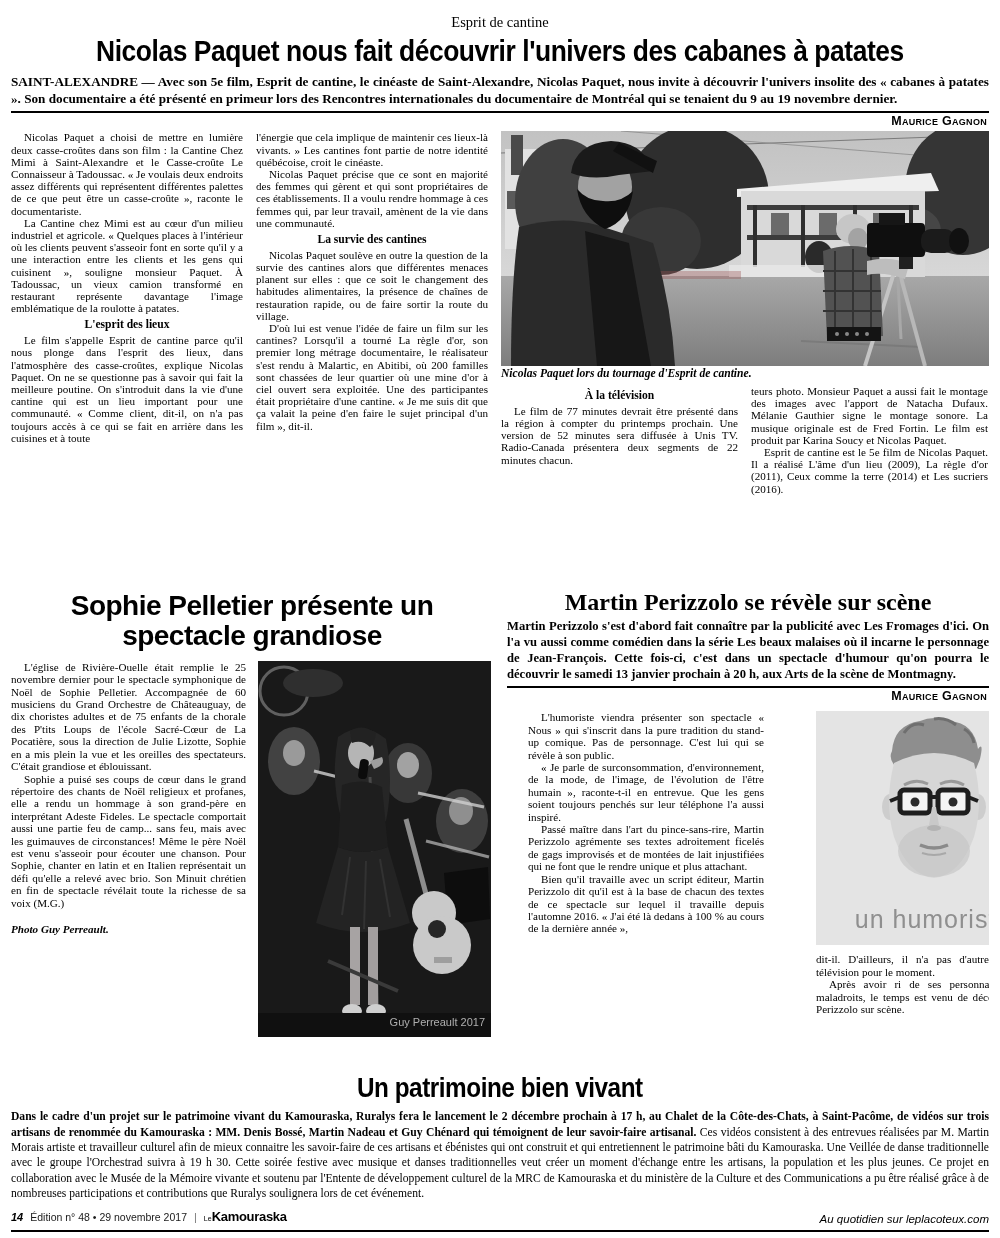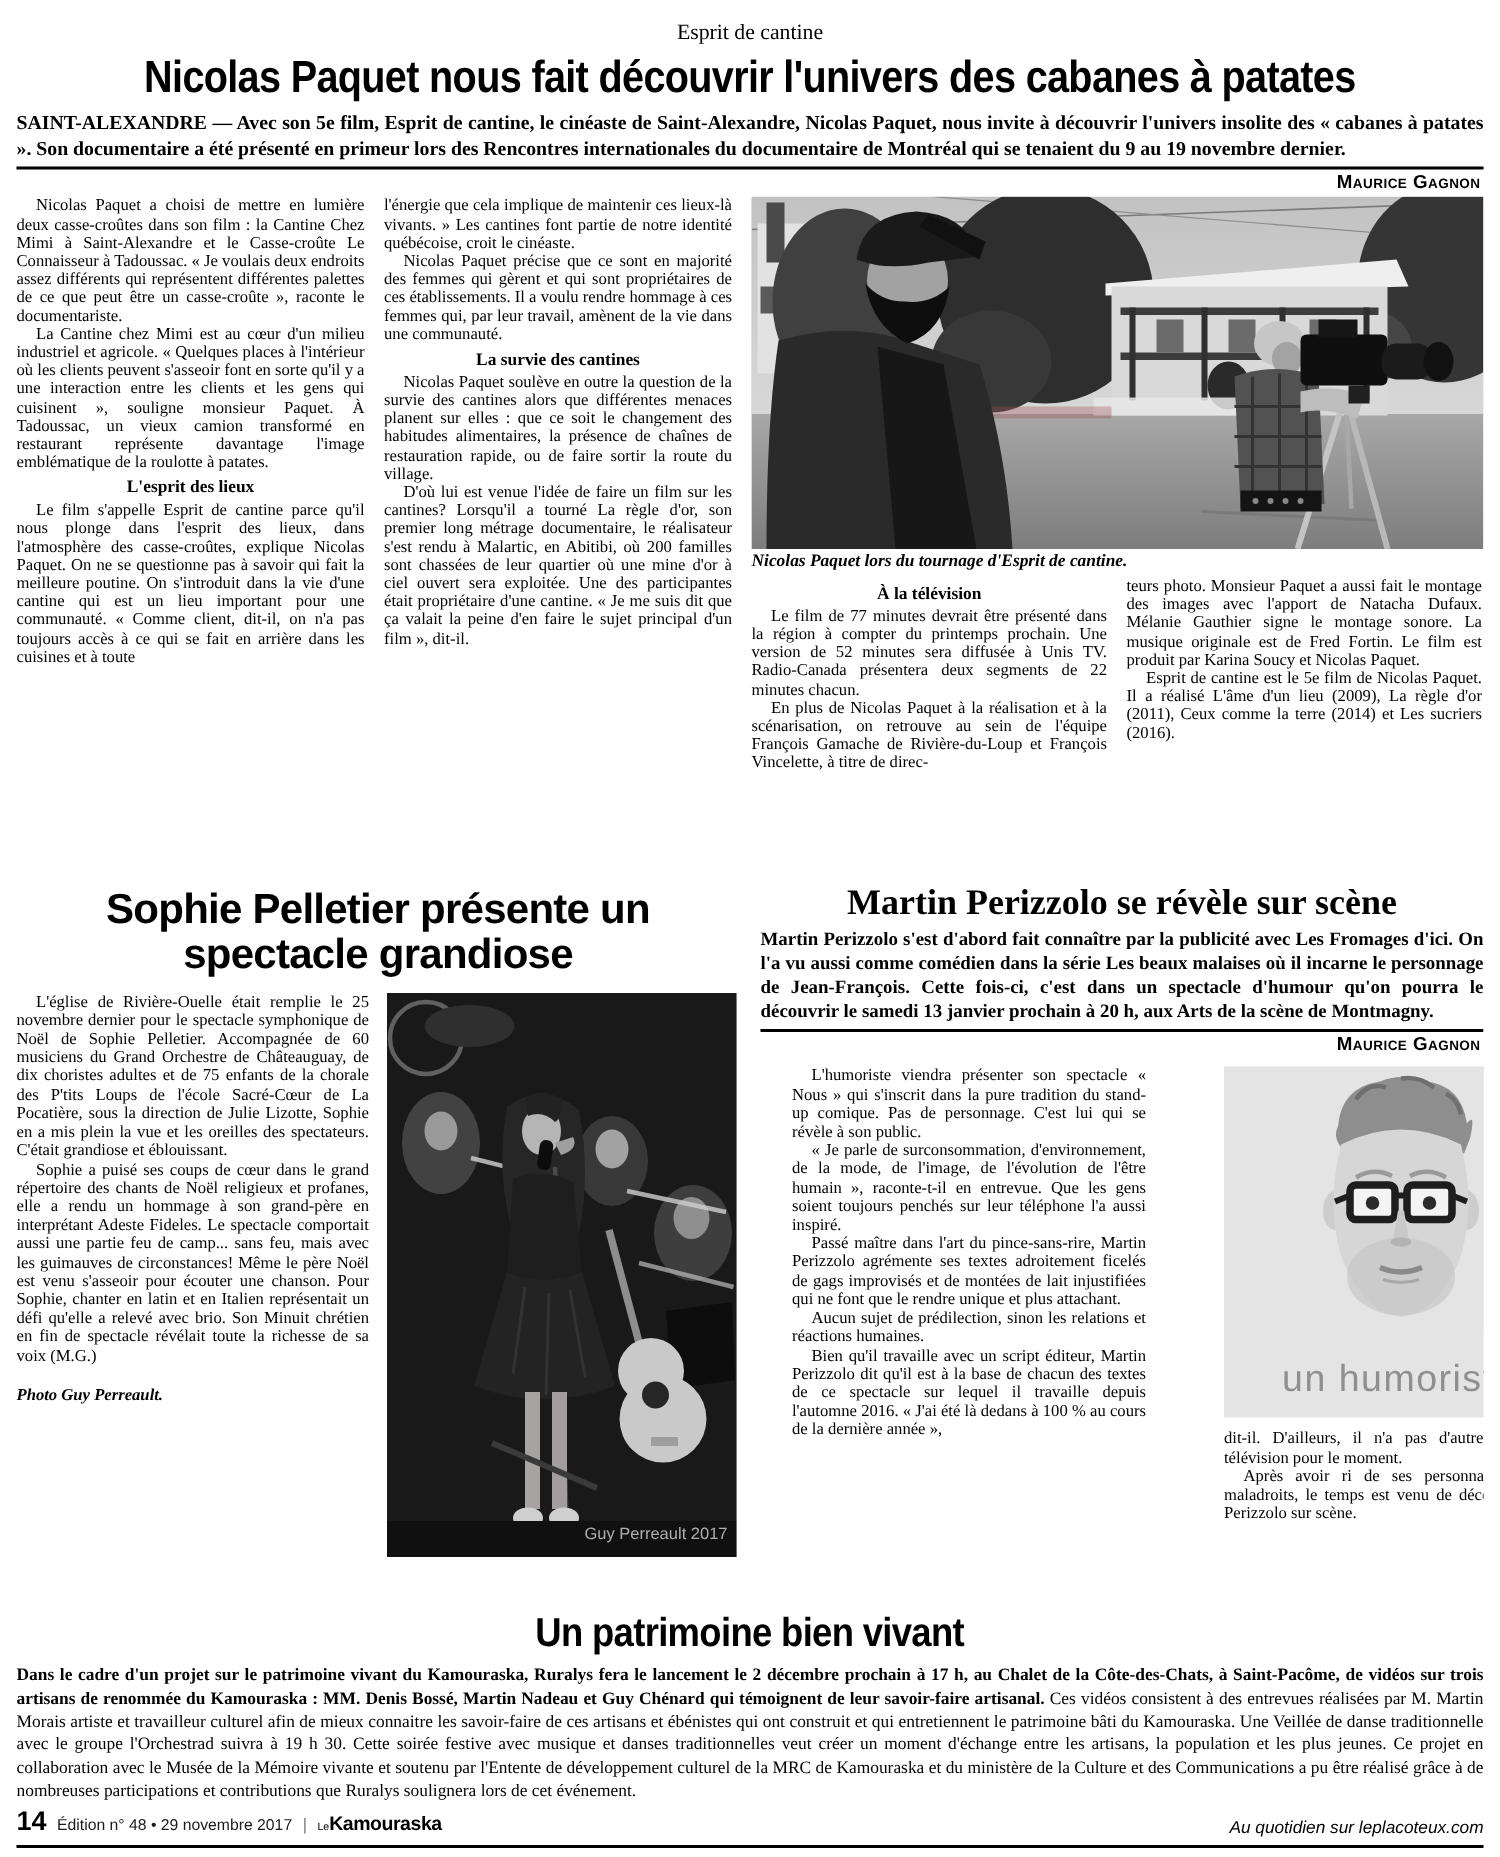--- a/index.html
+++ b/index.html
@@ -66,21 +66,21 @@
   .h-pat .cond{display:inline-block;transform:scaleX(.9);transform-origin:center;
       font-family:"Liberation Sans", sans-serif;font-weight:bold;font-size:27px;letter-spacing:-.5px;}
   .a4 .body{font-size:11.6px;line-height:1.32;}
   .a4 .body b{font-weight:bold;}
 
   
   .footer{position:absolute;left:11px;right:11px;bottom:6px;display:flex;
       justify-content:space-between;align-items:flex-end;border-bottom:2px solid #000;
       padding-bottom:5px;}
   .f-left{display:flex;align-items:baseline;gap:7px;font-family:"Liberation Sans", sans-serif;}
-  .f-num{font-weight:bold;font-size:18px;}
+  .f-num{font-weight:bold;font-size:11px;font-style:italic;}
   .f-ed{font-size:10.5px;color:#1a1a1a;}
   .f-pipe{font-size:11px;color:#777;}
   .f-brandle{font-size:7px;}
   .f-brand{font-size:13px;font-weight:bold;letter-spacing:-.3px;}
   .f-right{font-style:italic;font-size:11.5px;font-family:"Liberation Sans", sans-serif;}
 </style>
 </head>
 <body>
 
 <div class="page">
@@ -189,21 +189,20 @@
               <polygon points="118,12 156,30 152,42 112,20" fill="#111"></polygon>
             </g>
           </svg>
         </div>
         <div class="caption">Nicolas Paquet lors du tournage d'Esprit de cantine.</div>
 
         <div class="two-cols">
           <div class="tcol just">
             <div class="subhead">À la télévision</div>
             <p>Le film de 77 minutes devrait être présenté dans la région à compter du printemps prochain. Une version de 52 minutes sera diffusée à Unis TV. Radio-Canada présentera deux segments de 22 minutes chacun.</p>
-            <p>En plus de Nicolas Paquet à la réalisation et à la scénarisation, on retrouve au sein de l'équipe François Gamache de Rivière-du-Loup et François Vincelette, à titre de direc-</p>
           </div>
           <div class="tcol just">
             <p class="noindent">teurs photo. Monsieur Paquet a aussi fait le montage des images avec l'apport de Natacha Dufaux. Mélanie Gauthier signe le montage sonore. La musique originale est de Fred Fortin. Le film est produit par Karina Soucy et Nicolas Paquet.</p>
             <p>Esprit de cantine est le 5e film de Nicolas Paquet. Il a réalisé L'âme d'un lieu (2009), La règle d'or (2011), Ceux comme la terre (2014) et Les sucriers (2016).</p>
           </div>
         </div>
       </div>
     </div>
   </div>
 
@@ -272,21 +271,20 @@
       </h2>
       <div class="lede just">Martin Perizzolo s'est d'abord fait connaître par la publicité avec Les Fromages d'ici. On l'a vu aussi comme comédien dans la série Les beaux malaises où il incarne le personnage de Jean-François. Cette fois-ci, c'est dans un spectacle d'humour qu'on pourra le découvrir le samedi 13 janvier prochain à 20 h, aux Arts de la scène de Montmagny.</div>
       <hr class="rule">
       <div class="byline">Maurice Gagnon</div>
 
       <div class="a3-body">
         <div class="a3-left just">
           <p>L'humoriste viendra présenter son spectacle « Nous » qui s'inscrit dans la pure tradition du stand-up comique. Pas de personnage. C'est lui qui se révèle à son public.</p>
           <p>« Je parle de surconsommation, d'environnement, de la mode, de l'image, de l'évolution de l'être humain », raconte-t-il en entrevue. Que les gens soient toujours penchés sur leur téléphone l'a aussi inspiré.</p>
           <p>Passé maître dans l'art du pince-sans-rire, Martin Perizzolo agrémente ses textes adroitement ficelés de gags improvisés et de montées de lait injustifiées qui ne font que le rendre unique et plus attachant.</p>
-          <p>Aucun sujet de prédilection, sinon les relations et réactions humaines.</p>
           <p>Bien qu'il travaille avec un script éditeur, Martin Perizzolo dit qu'il est à la base de chacun des textes de ce spectacle sur lequel il travaille depuis l'automne 2016. « J'ai été là dedans à 100 % au cours de la dernière année »,</p>
         </div>
         <div class="a3-right">
 
           <div class="photo3">
             <svg width="100%" height="178" viewBox="0 0 234 178">
               <rect width="234" height="178" fill="#e4e4e4"></rect>
               <g>
                 <path d="M76,40 Q78,14 104,10 Q118,4 134,10 Q158,12 162,38 Q168,30 164,48 L160,58 Q118,36 80,56 Q72,48 76,40 Z" fill="#8e8e8e"></path>
                 <path d="M88,22 Q96,10 108,14 M118,8 Q130,6 140,14 M148,18 Q156,22 158,32" stroke="#6f6f6f" stroke-width="3" fill="none"></path>

